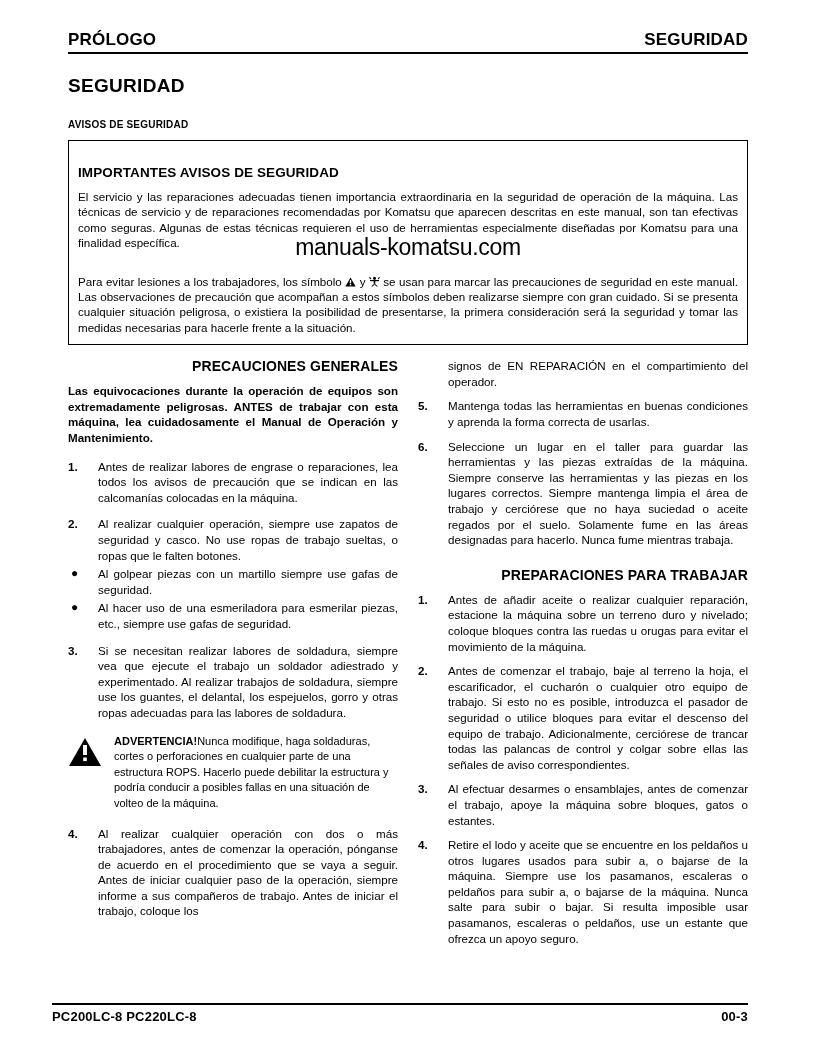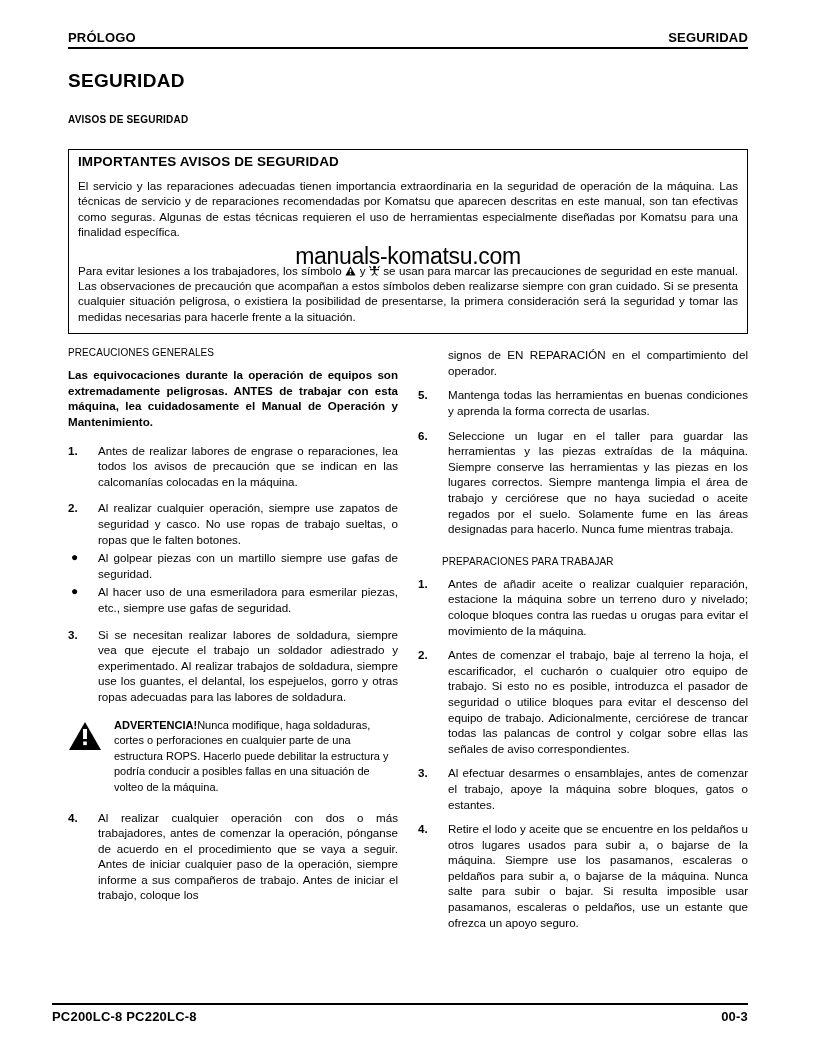--- a/index.html
+++ b/index.html
@@ -25,21 +25,21 @@
     left: 68px;
     top: 30px;
     width: 680px;
   }
 
   
   .runhead {
     display: flex;
     justify-content: space-between;
     align-items: flex-end;
-    font-size: 13px;
+    font-size: 17px;
     font-weight: bold;
     letter-spacing: 0.2px;
     padding-bottom: 2px;
     border-bottom: 2.5px solid #000;
   }
 
   
   .h1 {
     font-size: 19px;
     font-weight: bold;
@@ -48,23 +48,23 @@
   }
   .h2 {
     font-size: 10px;
     font-weight: bold;
     letter-spacing: 0.2px;
     margin-top: 22px;
   }
 
   
   .notice-box {
-    margin-top: 24px;
+    margin-top: 10px;
     border: 1.6px solid #000;
-    padding: 4px 9px 9px 9px;
+    padding: 24px 9px 9px 9px;
     position: relative;
   }
   .notice-title {
     font-size: 13.5px;
     font-weight: bold;
     letter-spacing: 0.1px;
     margin-bottom: 9px;
   }
   .notice-p {
     font-size: 11.6px;
@@ -90,24 +90,25 @@
   .cols {
     display: flex;
     margin-top: 13px;
   }
   .col {
     width: 330px;
   }
   .col.left { margin-right: 20px; }
 
   .sec-head {
-    font-size: 10px;
-    font-weight: normal;
+    font-size: 14px;
+    font-weight: bold;
     letter-spacing: 0.1px;
     margin-bottom: 9px;
+    text-align: right;
   }
   .sec-head.spaced { margin-top: 19px; margin-left: 24px; }
 
   .para {
     font-size: 11.6px;
     line-height: 15.6px;
     text-align: justify;
     margin-bottom: 13px;
     font-weight: bold;
   }

